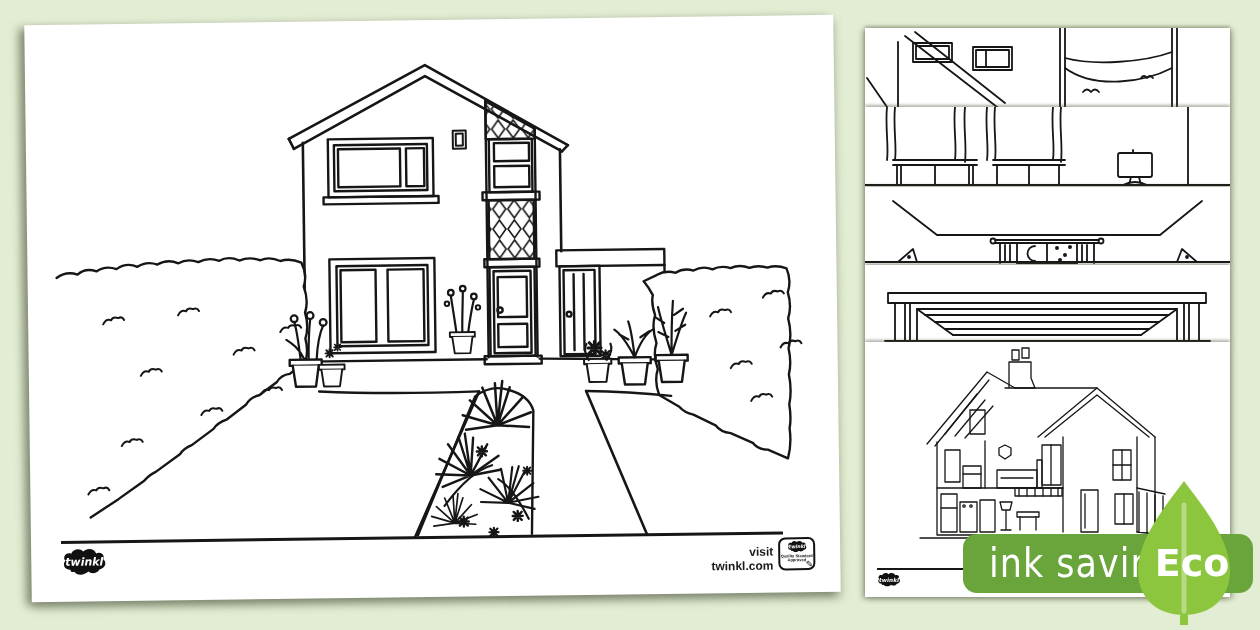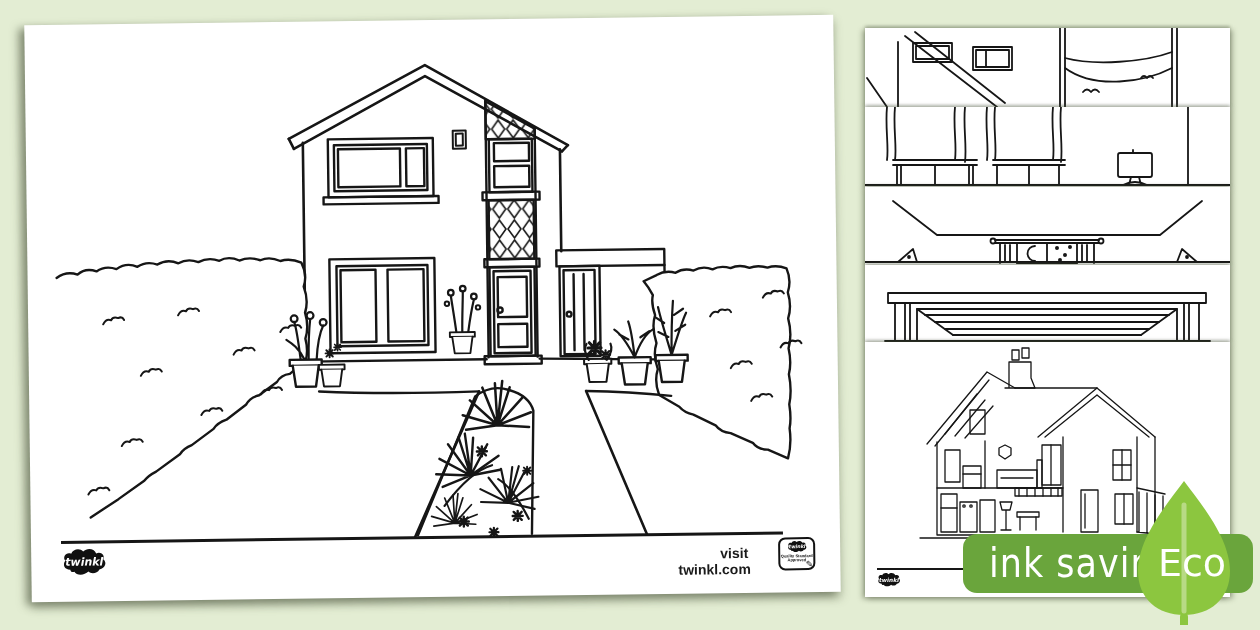--- a/index.html
+++ b/index.html
@@ -7,21 +7,21 @@
   .stage{position:absolute;inset:0;}
   svg{display:block;}
   svg path,svg rect,svg line,svg circle,svg polyline{vector-effect:none;}
   .lineart{stroke:#161616;fill:none;stroke-linecap:round;stroke-linejoin:round;}
 
   
   .page-main{position:absolute;left:28px;top:20px;width:809px;height:577px;background:#fff;
     transform:rotate(-0.75deg);transform-origin:50% 50%;z-index:5;
     box-shadow:-6px 3px 8px rgba(80,90,66,.55), 0 6px 10px rgba(80,90,66,.40);}
   .page-main .rule{position:absolute;left:30px;top:516px;width:722px;height:3px;background:#161616;}
-  .visit{position:absolute;left:647px;top:529px;width:70px;text-align:right;font-size:14px;font-weight:bold;color:#1a1a1a;letter-spacing:0;}
+  .visit{position:absolute;left:672px;top:529px;width:70px;text-align:right;font-size:12px;font-weight:bold;color:#1a1a1a;letter-spacing:0;}
   .qbadge{position:absolute;left:747px;top:522px;width:37px;height:33px;border:2px solid #111;border-radius:7px;
     box-sizing:border-box;overflow:hidden;text-align:center;background:#fff;}
   .qbadge .qline{font-size:4px;font-weight:bold;color:#111;line-height:4px;}
   .qbadge .pencil{position:absolute;right:0px;bottom:-1px;font-size:9px;color:#111;}
 
   
   .sheet{position:absolute;left:865px;width:365px;background:#fff;overflow:hidden;
     box-shadow:-3px 2px 5px rgba(80,90,66,.40), 3px 2px 5px rgba(80,90,66,.40), 0 -2px 3px rgba(70,80,56,.35);}
   .sheet1{top:28px;height:79px;z-index:11;}
   .sheet2{top:107px;height:80px;z-index:12;}
@@ -29,21 +29,21 @@
   .sheet4{top:265px;height:77px;z-index:14;}
   .sheet5{top:342px;height:255px;z-index:15;}
   .sheet5 .rule{position:absolute;left:12px;top:226px;width:333px;height:2px;background:#161616;}
 
   
   .eco-band{position:absolute;left:963px;top:534px;width:290px;height:59px;background:#6aa53c;border-radius:14px;z-index:40;}
   .ink-label{position:absolute;left:26px;top:0;height:59px;line-height:59px;color:#fff;font-size:35px;
     transform:scaleY(1.18);transform-origin:50% 50%;letter-spacing:1px;font-family:"DejaVu Sans",sans-serif;}
   .eco-leaf{position:absolute;left:1126px;top:479px;z-index:41;}
   .eco-label{position:absolute;left:1150px;top:541px;width:84px;text-align:center;color:#fff;font-size:38px;
-    font-weight:normal;z-index:42;font-family:"DejaVu Sans",sans-serif;}
+    font-weight:bold;z-index:42;font-family:"DejaVu Sans",sans-serif;}
 </style>
 </head>
 <body>
 
 <div class="stage">
 
   <div class="page-main">
     <svg width="809" height="577" viewBox="0 0 809 577">
       <defs>
         <pattern id="lat" width="15" height="20" patternUnits="userSpaceOnUse">

